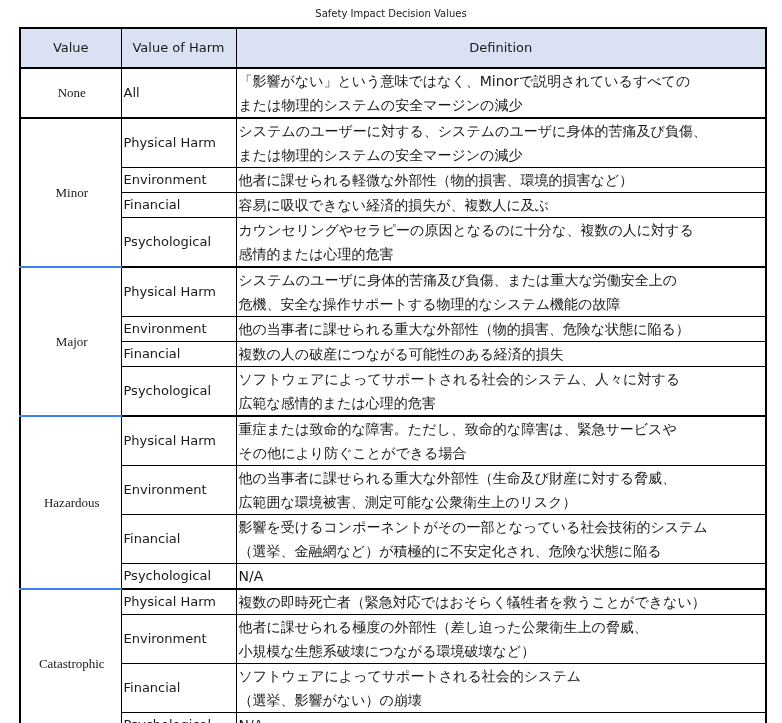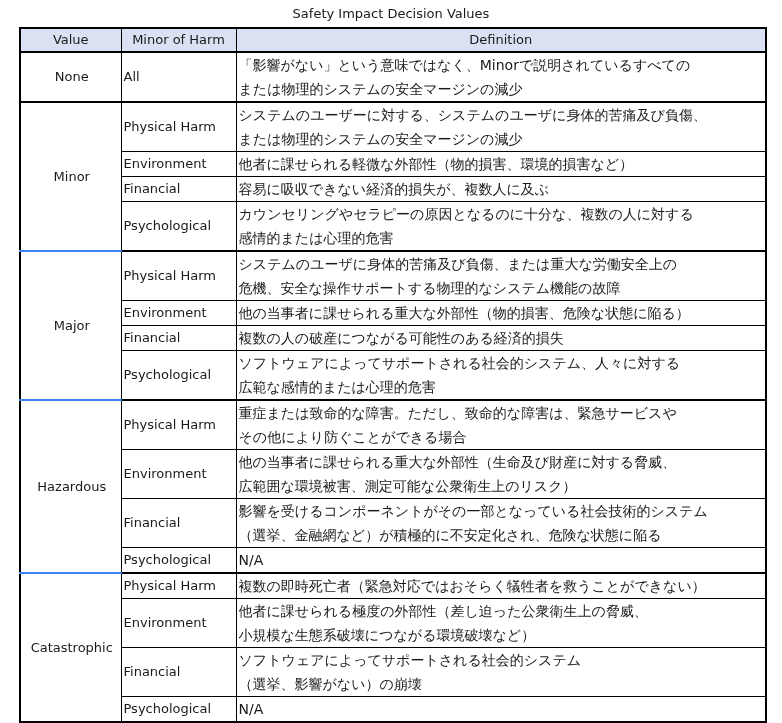--- a/index.html
+++ b/index.html
@@ -3,73 +3,73 @@
 <meta charset="utf-8">
 <style>
   html, body { margin: 0; padding: 0; background: #ffffff; }
   body {
     width: 782px; height: 723px; position: relative; overflow: hidden;
     font-family: "DejaVu Sans", "Liberation Sans", sans-serif;
     color: #1a1a1a;
   }
   .title {
     position: absolute; left: 0; top: 5px; width: 782px;
-    text-align: center; font-size: 13px; line-height: 18px;
+    text-align: center; font-size: 10px; line-height: 18px;
   }
   table.sidv {
     position: absolute; left: 19px; top: 27px;
     width: 746px;
     border-collapse: collapse;
     table-layout: fixed;
     border: 2px solid #000;
     font-size: 13px;
   }
   table.sidv col.c1 { width: 101px; }
   table.sidv col.c2 { width: 115px; }
   table.sidv col.c3 { width: 530px; }
   table.sidv th {
     background: #d9e1f2;
     font-weight: normal;
     height: 22px;
-    padding: 0;
+    padding: 8px;
     border: 1px solid #000;
     border-bottom: 2px solid #000;
     text-align: center;
     line-height: 22px;
   }
   table.sidv td {
     border: 1px solid #000;
     padding: 0 0 0 2px;
     vertical-align: middle;
     line-height: 24px;
     white-space: nowrap;
     overflow: hidden;
   }
-  td.val { text-align: center; padding: 0; }
+  td.val { text-align: center; padding: 0; font-family: Liberation Serif, serif; }
   tr.group-end td { border-bottom: 2px solid #000; }
   td.val.group { border-bottom: 2px solid #3b82f6; }
   .def-line { display: block; height: 24px; line-height: 24px; font-size: 14px; }
   tr.single td { height: 23px; }
   tr.double td { height: 47px; }
 </style>
 </head>
 <body>
 
 <div class="title">Safety Impact Decision Values</div>
 
 <table class="sidv">
   <colgroup>
       <col class="c1">
       <col class="c2">
       <col class="c3">
     </colgroup>
   <thead>
     <tr>
       <th>Value</th>
-      <th>Minor of Harm</th>
+      <th>Value of Harm</th>
       <th>Definition</th>
     </tr>
   </thead>
   <tbody>
 
     <tr class="double group-end">
       <td class="val">None</td>
       <td>All</td>
       <td>
         <span class="def-line">「影響がない」という意味ではなく、Minorで説明されているすべての</span>

